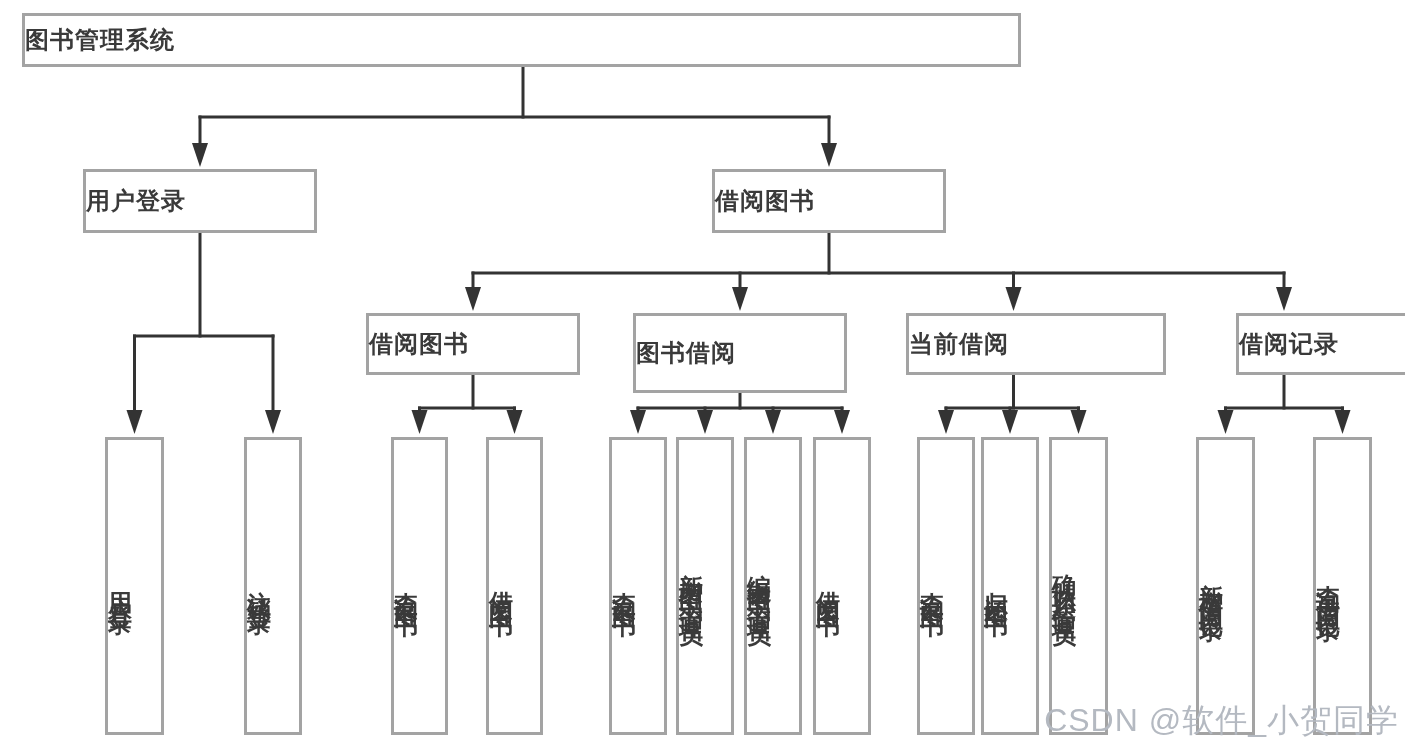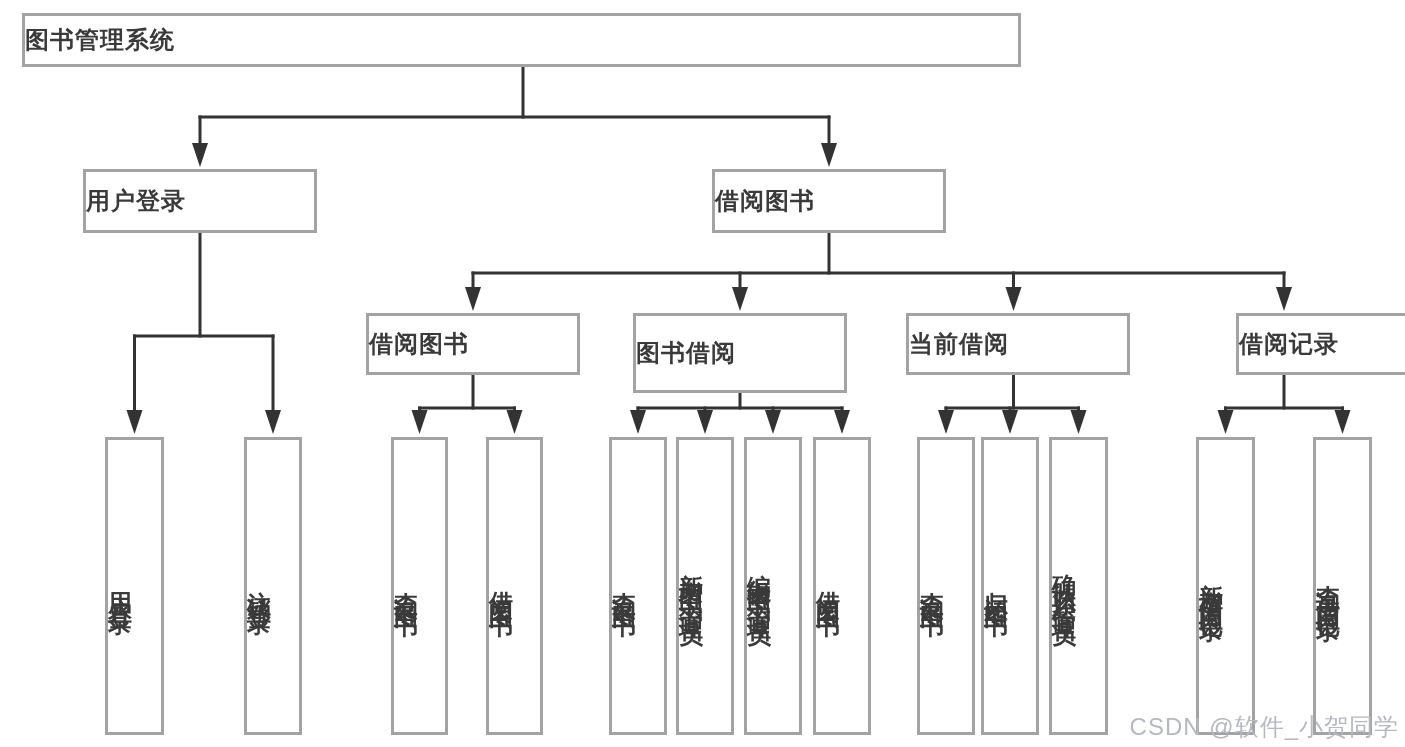--- a/index.html
+++ b/index.html
@@ -13,21 +13,21 @@
     border:3px solid #a3a3a3;display:flex;align-items:center;justify-content:flex-start;
     color:#3a3a3a;z-index:2;font-weight:bold;
   }
   .hlabel{font-size:24px;letter-spacing:1px;white-space:nowrap;}
   .leaf .vtext{
     writing-mode:vertical-rl;text-orientation:upright;
     font-size:24px;line-height:1;letter-spacing:7px;white-space:nowrap;
   }
   .watermark{
     position:absolute;right:6px;bottom:4px;z-index:3;
-    font-size:24px;color:#b4b9c1;letter-spacing:1px;white-space:nowrap;
+    font-size:32px;color:#b4b9c1;letter-spacing:1px;white-space:nowrap;
   }
 </style>
 </head>
 <body>
 
 <div id="canvas">
 
   <svg id="connectors" viewBox="0 0 1405 747" xmlns="http://www.w3.org/2000/svg">
     <g stroke="#333333" stroke-width="3" fill="none">
 
@@ -108,21 +108,21 @@
   <div class="node" style="left:712px;top:169px;width:234px;height:64px;">
     <span class="hlabel">借阅图书</span>
   </div>
 
   <div class="node" style="left:366px;top:313px;width:214px;height:62px;">
     <span class="hlabel">借阅图书</span>
   </div>
   <div class="node" style="left:633px;top:313px;width:214px;height:80px;">
     <span class="hlabel">图书借阅</span>
   </div>
-  <div class="node" style="left:906px;top:313px;width:224px;height:62px;">
+  <div class="node" style="left:906px;top:313px;width:260px;height:62px;">
     <span class="hlabel">当前借阅</span>
   </div>
   <div class="node" style="left:1236px;top:313px;width:216px;height:62px;">
     <span class="hlabel">借阅记录</span>
   </div>
 
   <div class="node leaf" style="left:105px;top:437px;width:59px;height:298px;">
     <span class="vtext">用户登录</span>
   </div>
   <div class="node leaf" style="left:244px;top:437px;width:58px;height:298px;">

